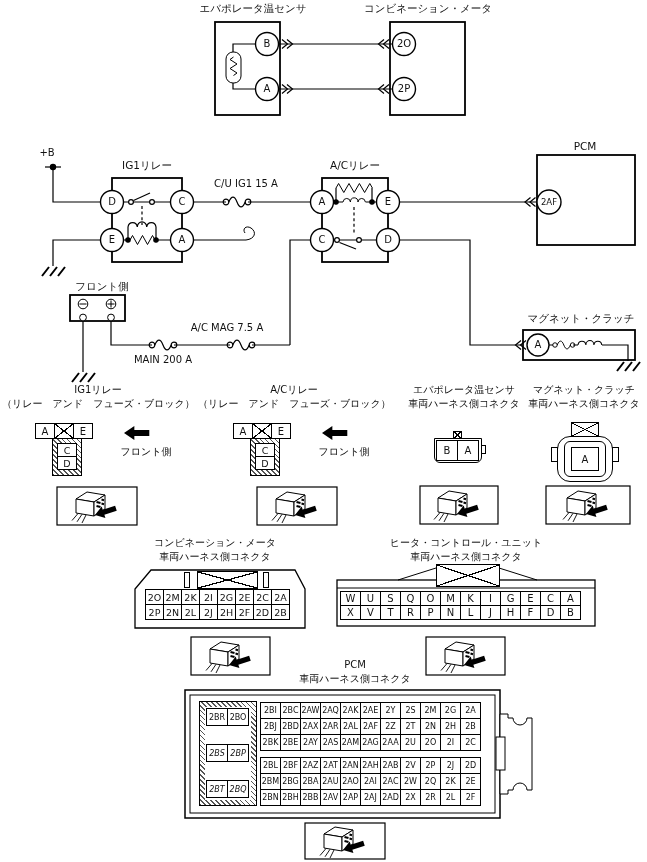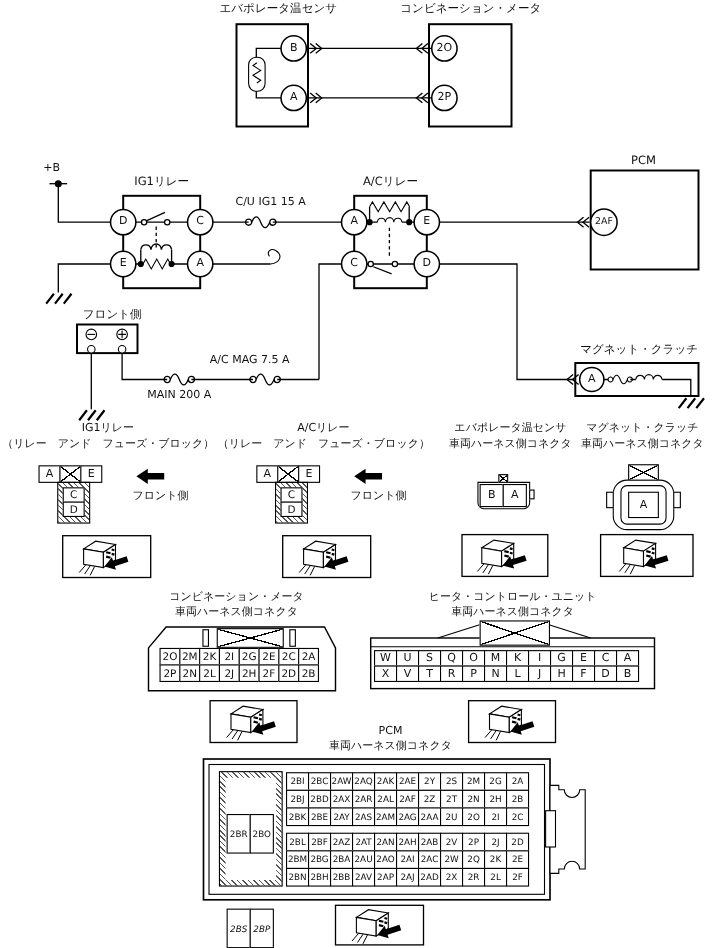--- a/index.html
+++ b/index.html
@@ -13,21 +13,21 @@
   .t{position:absolute;transform:translate(-50%,-50%);font-size:10px;line-height:1;}
   .t.ts{font-size:8.5px;}
   .grid{position:absolute;}
   .grid-row{display:flex;}
   .grid-row + .grid-row{margin-top:-1px;}
   .grid-cell{box-sizing:border-box;border:1px solid #000;background:#fff;display:flex;
              align-items:center;justify-content:center;margin-right:-1px;}
   .g-cm .grid-cell{width:19px;height:16px;font-size:9.5px;}
   .g-ht .grid-cell{width:21px;height:15px;font-size:10px;}
   .g-pcm .grid-cell{width:21px;height:17px;font-size:8px;}
-  .g-pcml .grid-cell{width:22px;height:36px;font-size:8px;margin-top:32px;}
+  .g-pcml .grid-cell{width:22px;height:18px;font-size:8px;}
   .g-pcml .grid-row + .grid-row{margin-top:18px;font-style:italic;}
   .g-cd .grid-cell{width:20px;height:14px;font-size:9.5px;}
   .g-ev .grid-cell{width:22px;height:21px;font-size:10px;}
   .prow{position:absolute;display:flex;}
   .pcell{box-sizing:border-box;width:20px;height:16px;border:1px solid #000;background:#fff;
          display:flex;align-items:center;justify-content:center;font-size:10px;margin-right:-1px;}
   .xgrad{background:
      linear-gradient(to top right,transparent calc(50% - .6px),#000 calc(50% - .6px),#000 calc(50% + .6px),transparent calc(50% + .6px)),
      linear-gradient(to bottom right,transparent calc(50% - .6px),#000 calc(50% - .6px),#000 calc(50% + .6px),transparent calc(50% + .6px)),#fff;}
   .xcell{box-sizing:border-box;position:absolute;border:1px solid #000;}

